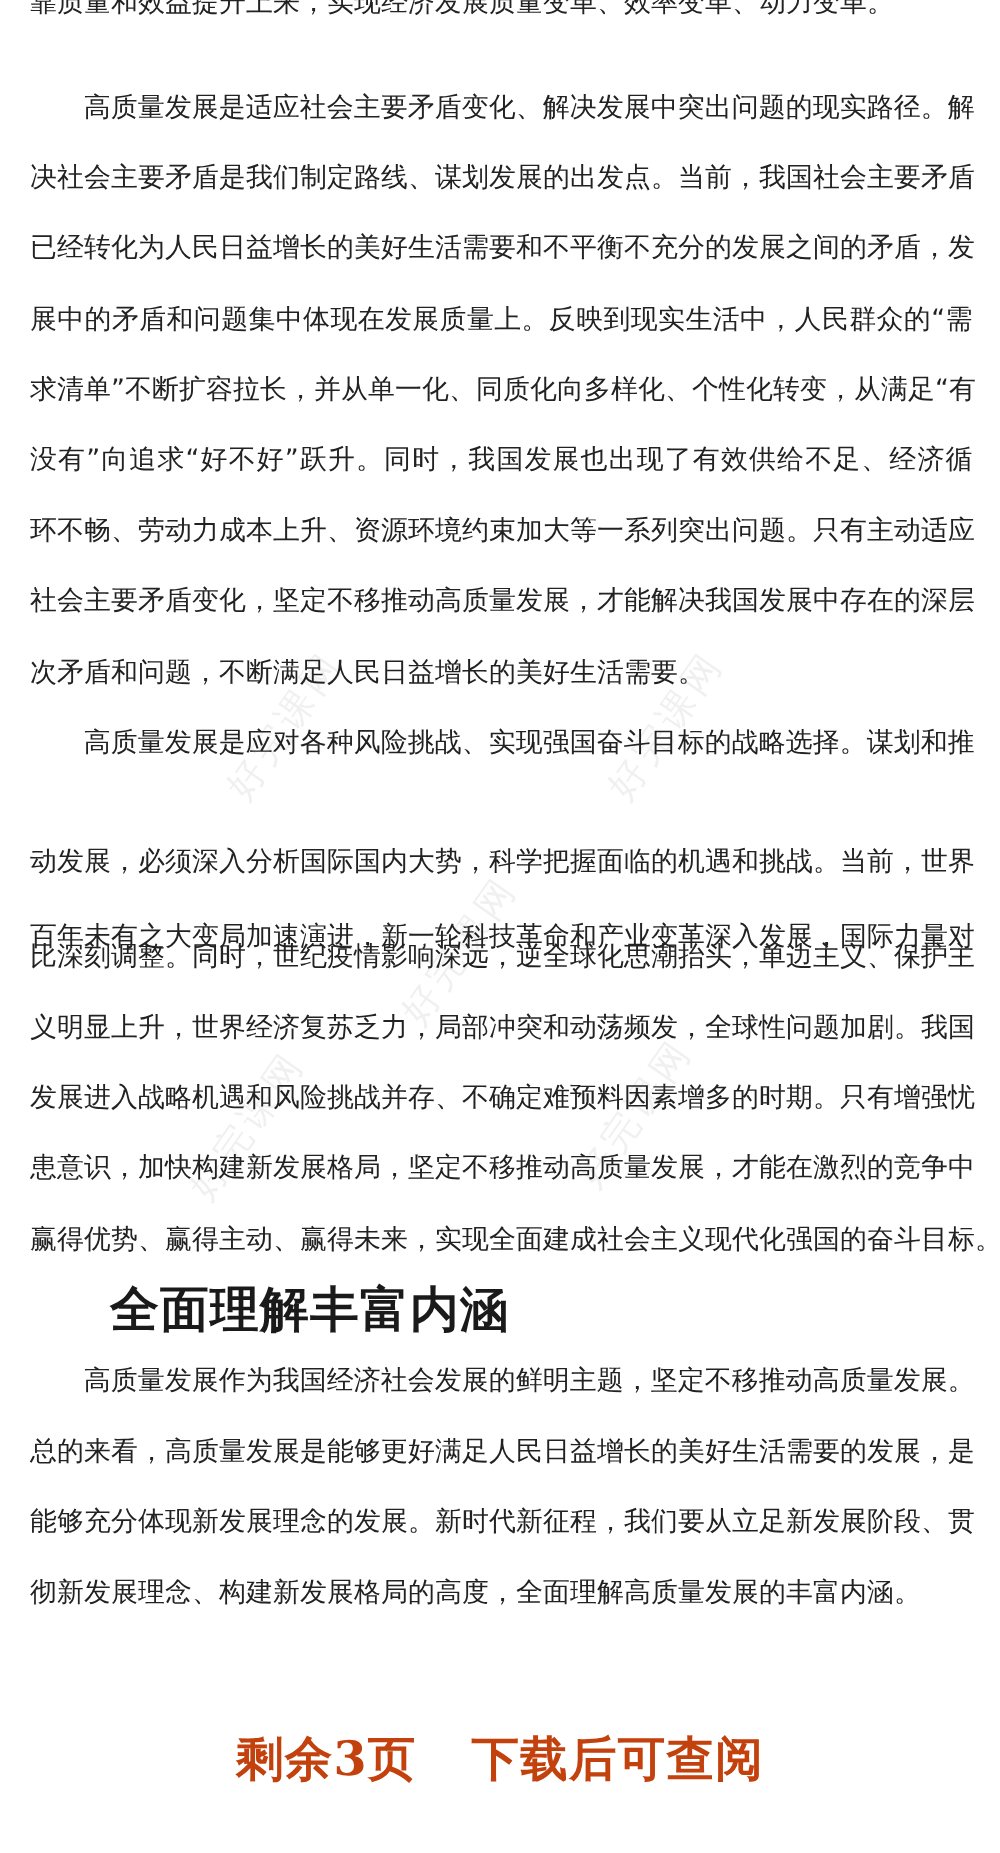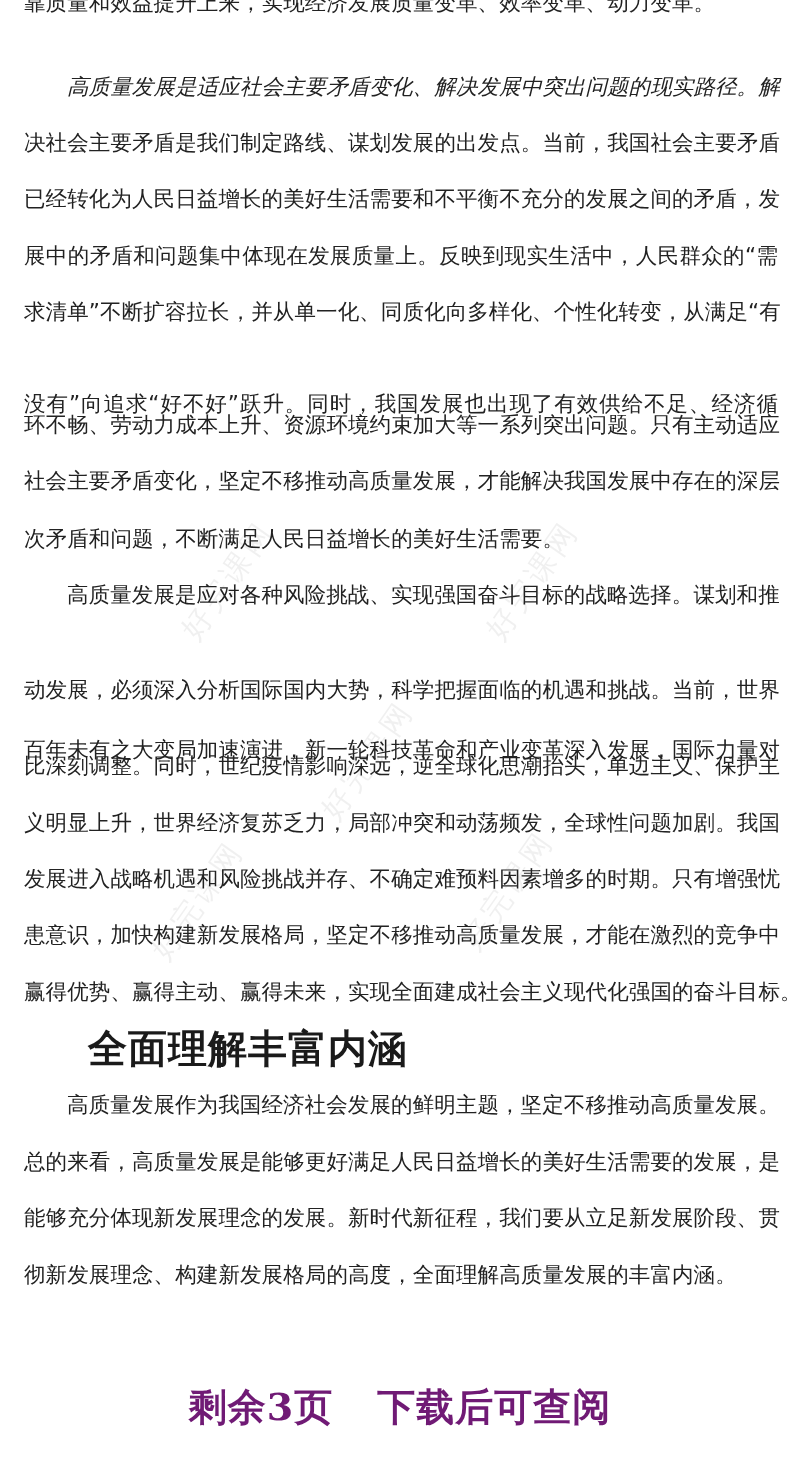--- a/index.html
+++ b/index.html
@@ -4,41 +4,41 @@
 <style>
   html, body { margin:0; padding:0; background:#fff; }
   body { width:800px; height:1482px; position:relative; overflow:hidden;
          font-family:"DejaVu Sans", sans-serif; color:#222; }
   .line { position:absolute; left:24px; width:754px; font-size:21.5px; line-height:30px;
           height:30px; white-space:nowrap; letter-spacing:0.1px; text-align:justify; text-align-last:justify; }
   .line.indent { left:67px; width:711px; }
   .line.last { text-align-last:left; }
   .heading { position:absolute; left:88px; top:1030px; font-size:39px; font-weight:bold; color:#1a1a1a; line-height:38px; letter-spacing:1px; }
   .banner { position:absolute; left:0; width:800px; top:1382px; text-align:center; font-size:38px; font-weight:bold;
-            color:#701a75; letter-spacing:1px; font-family:"DejaVu Serif", serif; }
+            color:#c2410c; letter-spacing:1px; font-family:"DejaVu Serif", serif; }
   .banner span { margin:0 22px; }
   .wm { position:absolute; font-size:30px; color:rgba(0,0,0,0.06); transform:rotate(-55deg); white-space:nowrap; pointer-events:none; letter-spacing:4px; }
 </style>
 </head>
 <body>
 
 <div class="wm" style="left:160px;top:560px;">好完课网</div>
 <div class="wm" style="left:465px;top:560px;">好完课网</div>
 <div class="wm" style="left:300px;top:740px;">好完课网</div>
 <div class="wm" style="left:130px;top:880px;">好完课网</div>
 <div class="wm" style="left:440px;top:870px;">好完课网</div>
 
 <div>
   <div class="line last" style="top:-12px;">靠质量和效益提升上来，实现经济发展质量变革、效率变革、动力变革。</div>
-  <div class="line indent" style="top:72px;font-style:italic;">高质量发展是适应社会主要矛盾变化、解决发展中突出问题的现实路径。解</div>
+  <div class="line indent" style="top:72px;">高质量发展是适应社会主要矛盾变化、解决发展中突出问题的现实路径。解</div>
   <div class="line" style="top:128px;">决社会主要矛盾是我们制定路线、谋划发展的出发点。当前，我国社会主要矛盾</div>
   <div class="line" style="top:184px;">已经转化为人民日益增长的美好生活需要和不平衡不充分的发展之间的矛盾，发</div>
   <div class="line" style="top:241px;">展中的矛盾和问题集中体现在发展质量上。反映到现实生活中，人民群众的“需</div>
   <div class="line" style="top:297px;">求清单”不断扩容拉长，并从单一化、同质化向多样化、个性化转变，从满足“有</div>
-  <div class="line" style="top:353px;margin-top:36px;">没有”向追求“好不好”跃升。同时，我国发展也出现了有效供给不足、经济循</div>
+  <div class="line" style="top:353px;">没有”向追求“好不好”跃升。同时，我国发展也出现了有效供给不足、经济循</div>
   <div class="line" style="top:410px;">环不畅、劳动力成本上升、资源环境约束加大等一系列突出问题。只有主动适应</div>
   <div class="line" style="top:466px;">社会主要矛盾变化，坚定不移推动高质量发展，才能解决我国发展中存在的深层</div>
   <div class="line last" style="top:524px;">次矛盾和问题，不断满足人民日益增长的美好生活需要。</div>
   <div class="line indent" style="top:581px;font-family:Liberation Mono, monospace;">高质量发展是应对各种风险挑战、实现强国奋斗目标的战略选择。谋划和推</div>
   <div class="line" style="top:675px;">动发展，必须深入分析国际国内大势，科学把握面临的机遇和挑战。当前，世界</div>
   <div class="line" style="top:695px;margin-top:40px;">百年未有之大变局加速演进，新一轮科技革命和产业变革深入发展，国际力量对</div>
   <div class="line" style="top:751px;">比深刻调整。同时，世纪疫情影响深远，逆全球化思潮抬头，单边主义、保护主</div>
   <div class="line" style="top:808px;">义明显上升，世界经济复苏乏力，局部冲突和动荡频发，全球性问题加剧。我国</div>
   <div class="line" style="top:864px;">发展进入战略机遇和风险挑战并存、不确定难预料因素增多的时期。只有增强忧</div>
   <div class="line" style="top:920px;">患意识，加快构建新发展格局，坚定不移推动高质量发展，才能在激烈的竞争中</div>

